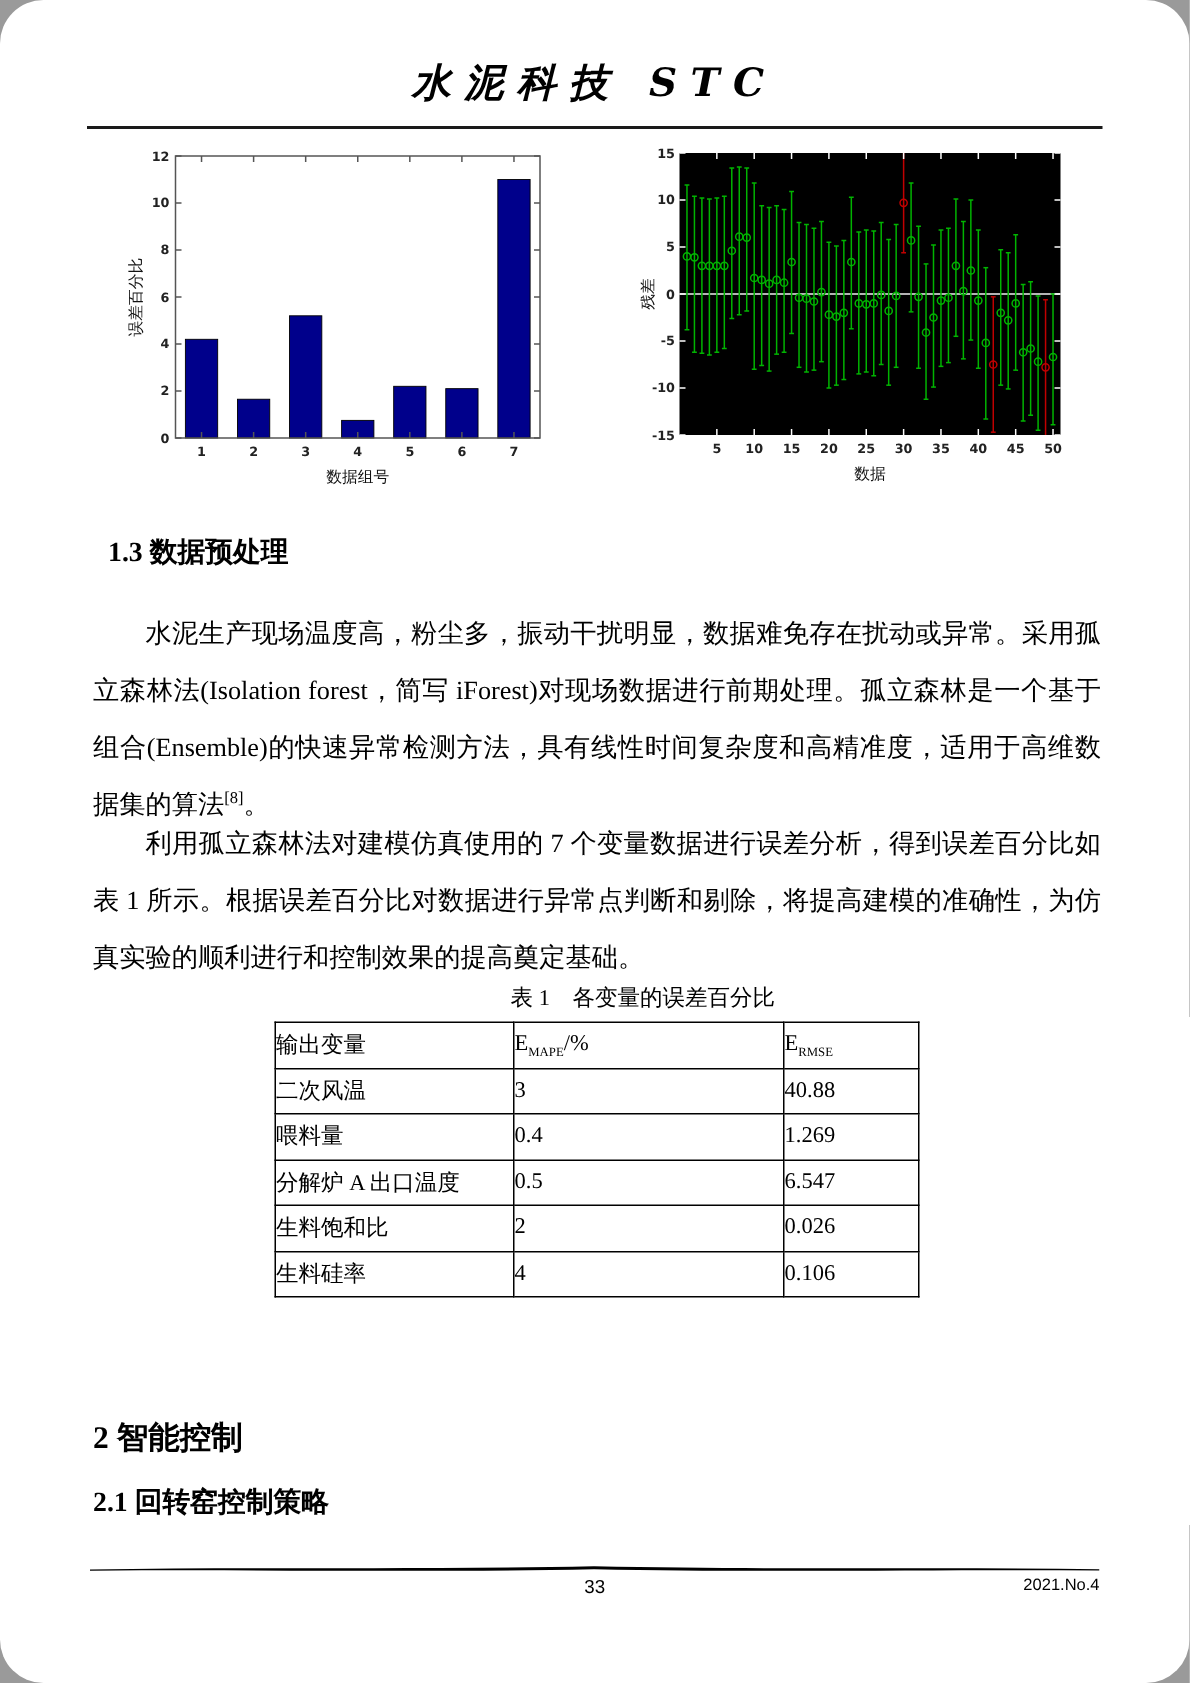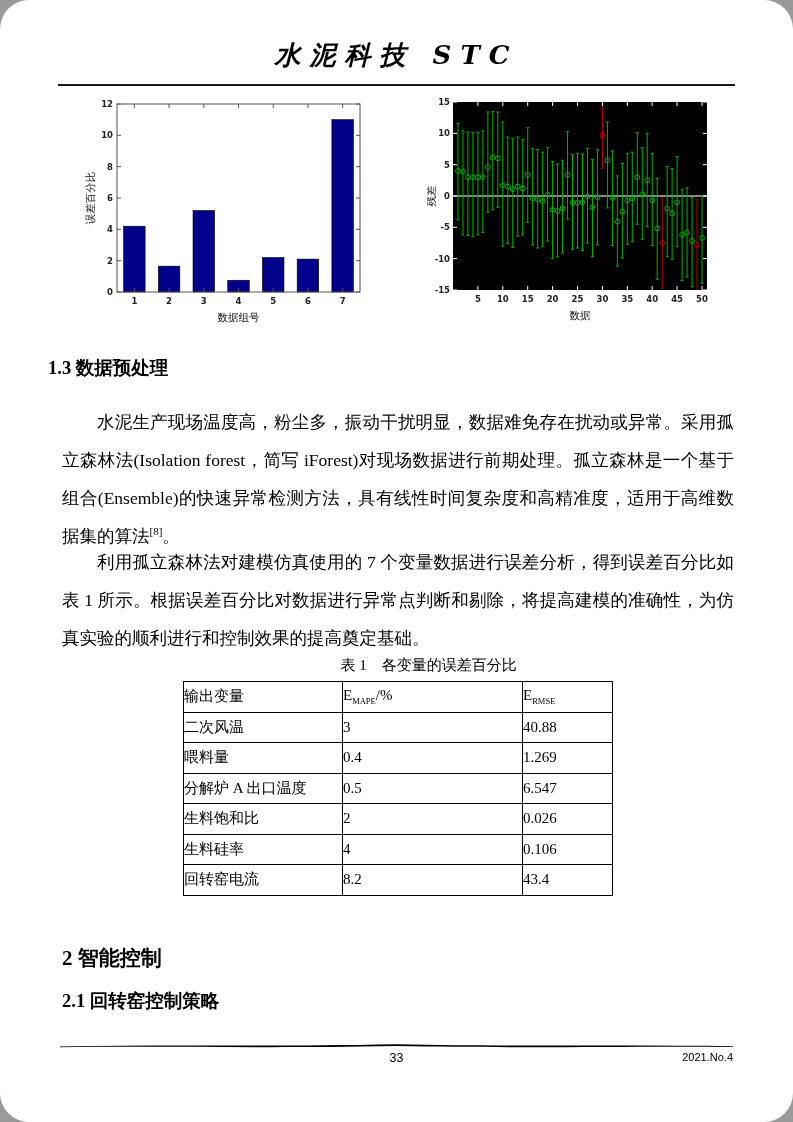--- a/index.html
+++ b/index.html
@@ -5,21 +5,21 @@
   html,body{margin:0;padding:0;background:#9a9a9a;}
   .page{position:relative;width:793px;height:1122px;background:#ffffff;margin:0 auto;
         font-family:"Liberation Serif",serif;color:#111;overflow:hidden;border-radius:29px;}
   .header-title{position:absolute;top:38px;left:0;width:100%;text-align:center;
         font-size:26px;font-weight:bold;font-style:italic;letter-spacing:9px;
         font-family:"DejaVu Serif",serif;color:#000;}
   .header-rule{position:absolute;top:84px;left:58px;width:677px;height:2px;background:#1a1a1a;}
   .chart-a{position:absolute;top:96px;left:85px;}
   .chart-b{position:absolute;top:96px;left:427px;}
   .caption{position:absolute;top:331px;left:0;width:100%;text-align:center;font-size:15.5px;color:#000;}
-  .h13{position:absolute;top:355px;left:48px;font-size:18.5px;font-weight:bold;color:#000;}
+  .h13{position:absolute;top:355px;left:72px;font-size:18.5px;font-weight:bold;color:#000;}
   .bodytext{position:absolute;left:62px;width:672px;margin:0;font-size:17.5px;line-height:38px;
         text-align:justify;text-indent:2em;color:#000;}
   .p1{top:403px;}
   .p2{top:543px;}
   .bodytext sup{font-size:11px;line-height:0;}
   .table-title{position:absolute;top:656px;left:0;width:100%;text-align:center;font-size:15px;color:#000;padding-left:32px;}
   .data-table{position:absolute;top:681px;left:183px;width:429px;border-collapse:collapse;
         font-size:15px;color:#000;table-layout:fixed;}
   .data-table th,.data-table td{border:1.4px solid #000;text-align:left;height:29.5px;
         font-weight:normal;padding:0;overflow:hidden;font-family:Liberation Serif, serif;}
@@ -393,25 +393,20 @@
         <tr>
           <td>生料饱和比</td>
           <td>2</td>
           <td>0.026</td>
         </tr>
         <tr>
           <td>生料硅率</td>
           <td>4</td>
           <td>0.106</td>
         </tr>
-        <tr>
-          <td>回转窑电流</td>
-          <td>8.2</td>
-          <td>43.4</td>
-        </tr>
       </tbody>
   </table>
 
   <div class="h2">2 智能控制</div>
   <div class="h21">2.1 回转窑控制策略</div>
 
   <svg class="footer-rule" width="673" height="8" viewBox="0 0 673 8">
     <path d="M0,3.4 C110,1.2 210,3.8 336,1.2 C465,3.8 565,1.4 673,3.2 L673,4.0 C565,3.1 465,5.6 336,3.1 C210,5.6 110,3.0 0,4.2 Z" fill="#000"></path>
   </svg>
   <div class="page-num">33</div>

